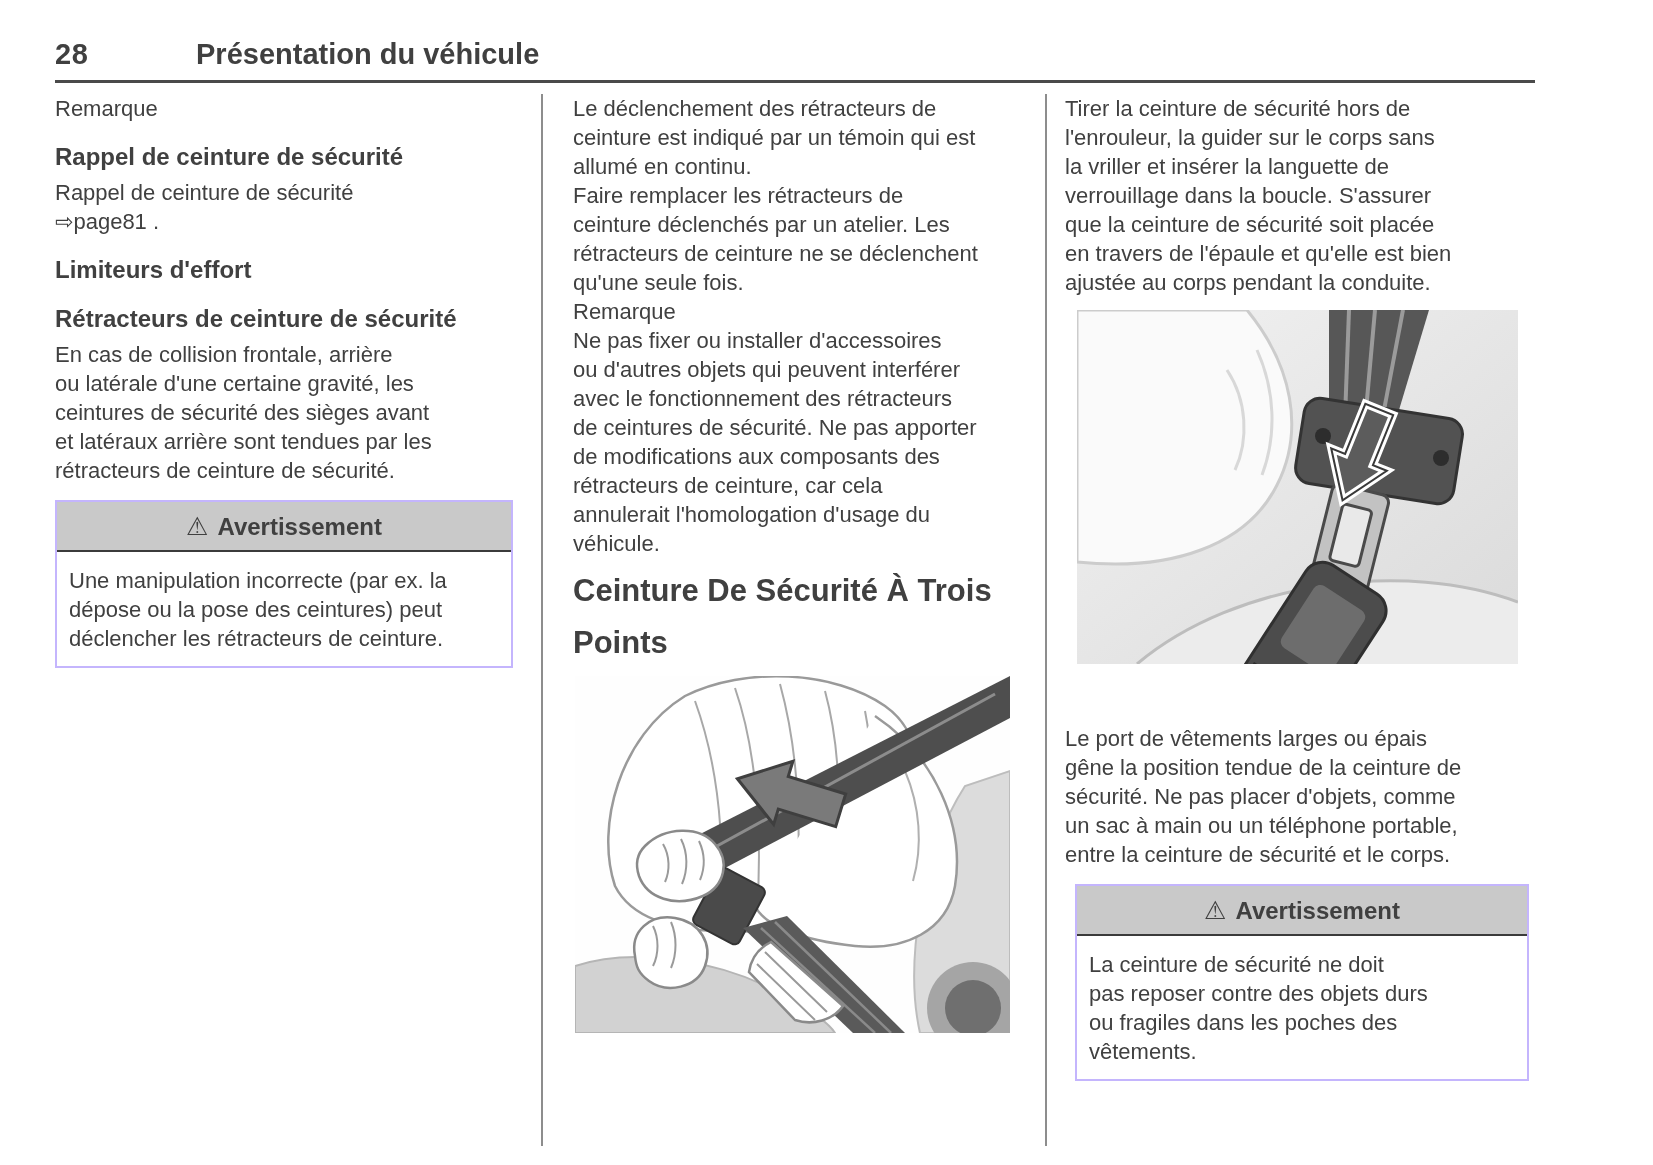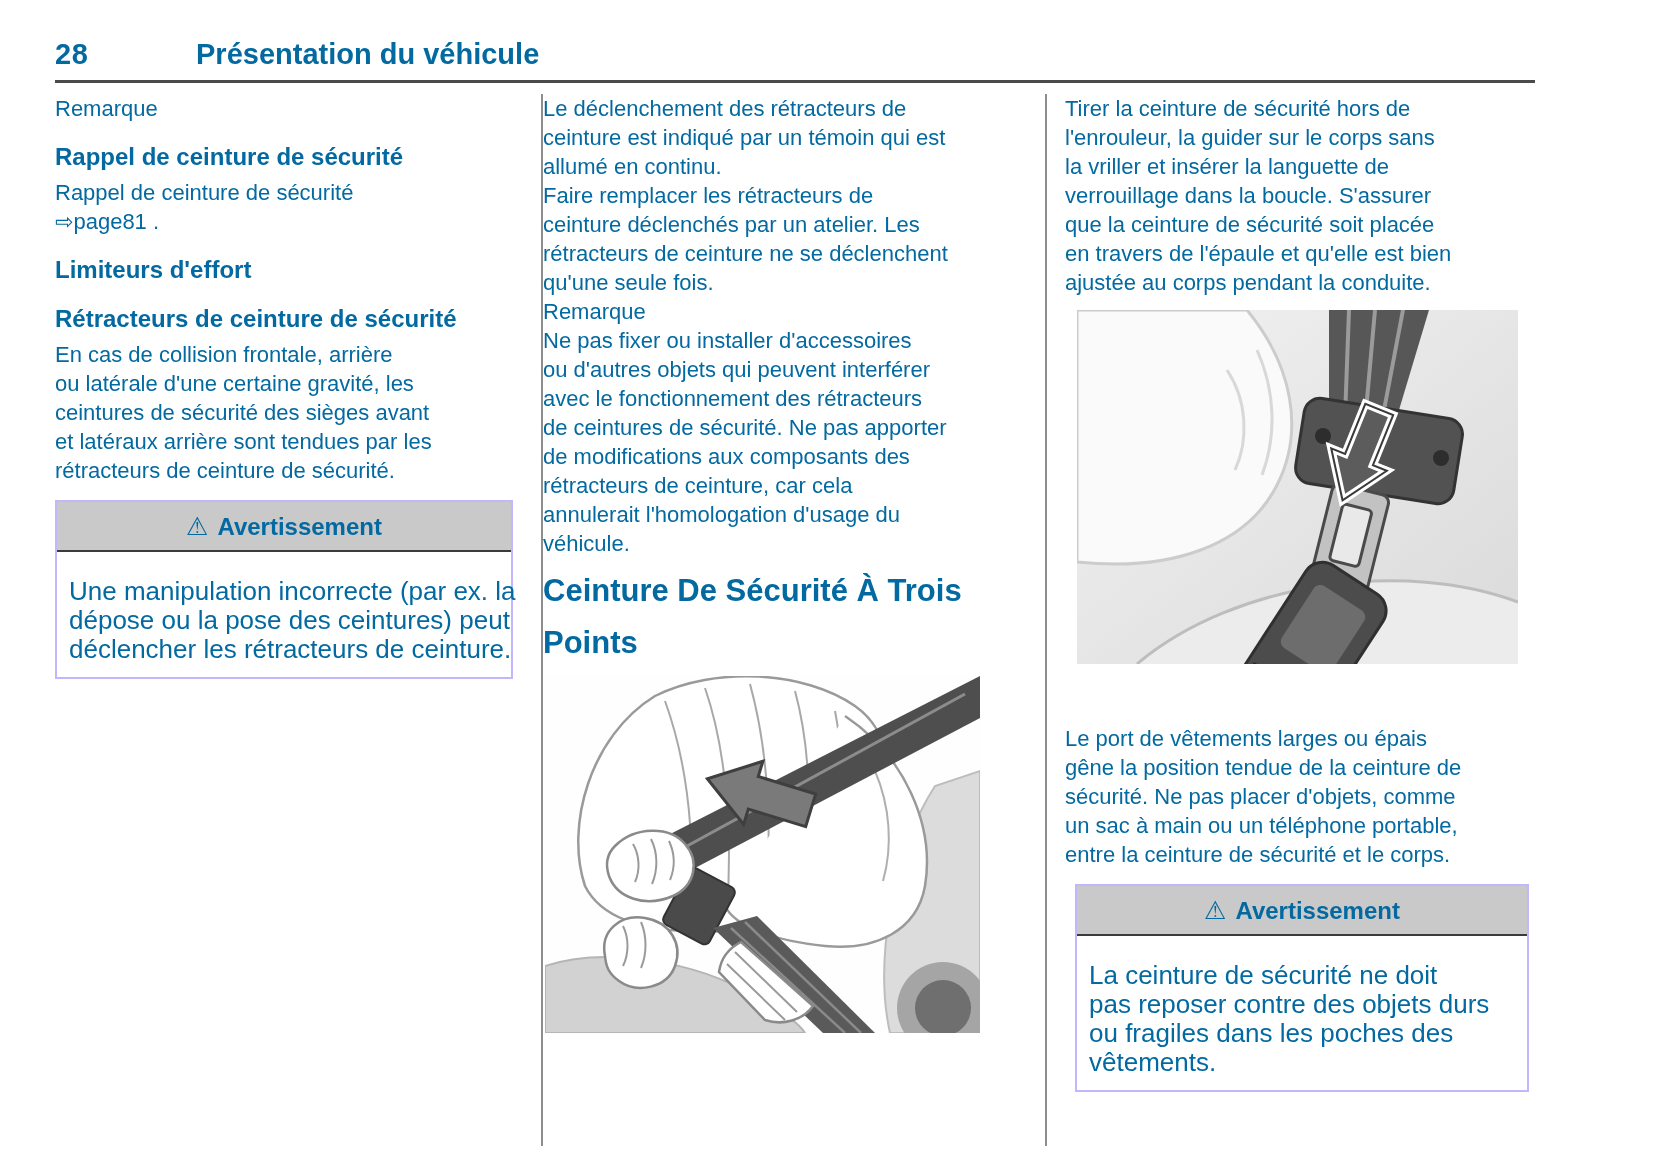--- a/index.html
+++ b/index.html
@@ -1,58 +1,58 @@
 <!DOCTYPE html>
 <html lang="fr"><head>
 <meta charset="utf-8">
 <style>
   html,body { margin:0; padding:0; background:#ffffff; }
   .page {
     position:relative;
     width:1653px; height:1165px;
     background:#ffffff;
     font-family:"Liberation Sans","DejaVu Sans",sans-serif;
-    color:#0369a1;
+    color:#404040;
     overflow:hidden;
   }
   .header {
     margin:0 118px 0 55px;
     padding-top:38px; padding-bottom:9px;
     border-bottom:3px solid #4a4a4a;
     display:flex; align-items:baseline;
   }
   .page-number { font-size:29px; font-weight:bold; width:141px; letter-spacing:0.5px; }
   .chapter-title { font-size:29px; font-weight:bold; }
 
   .columns {
     margin-left:55px; width:1480px;
     margin-top:11px;
     display:flex; align-items:stretch;
   }
   .vdiv { width:2px; background:#8d8d8d; height:1052px; flex:none; }
   .col { box-sizing:border-box; flex:none; }
   .col1 { width:486px; padding-right:28px; }
-  .col2 { width:502px; padding-right:32px; }
+  .col2 { width:502px; padding-left:30px; padding-right:32px; }
   .col3 { width:490px; padding-left:18px; padding-right:8px; }
 
   .body-text { font-size:22px; line-height:29px; white-space:pre; }
   .note-label { font-size:22px; line-height:29px; }
   .subhead { font-size:24px; font-weight:bold; line-height:30px; margin:19px 0 6px; }
   .section-head { font-size:31px; font-weight:bold; line-height:52px; margin:7px 0 0; white-space:pre; }
   .ref-line { font-size:22px; line-height:29px; }
   .ref-link { font-size:22px; line-height:29px; }
 
   .warn-box { border:2px solid #c4b5fd; margin-top:15px; background:#ffffff; }
   .warn-head {
     background:#c9c9c9; border-bottom:2px solid #3b3b3b;
     text-align:center; font-weight:bold; font-size:24px;
     padding:10px 0 9px;
   }
   .warn-icon { font-weight:normal; font-size:25px; margin-right:9px; }
-  .warn-body { padding:25px 12px 13px; font-size:26px; line-height:29px; white-space:pre; }
+  .warn-body { padding:14px 12px 13px; font-size:22px; line-height:29px; white-space:pre; }
   .col3 .warn-box { margin-left:10px; }
 
   .figure { display:block; }
   .fig-bouclage { margin-top:7px; margin-left:2px; width:435px; height:357px; }
   .fig-insertion { margin-top:13px; margin-left:12px; width:441px; height:354px; }
   svg { display:block; }
 </style>
 </head>
 <body>
 

